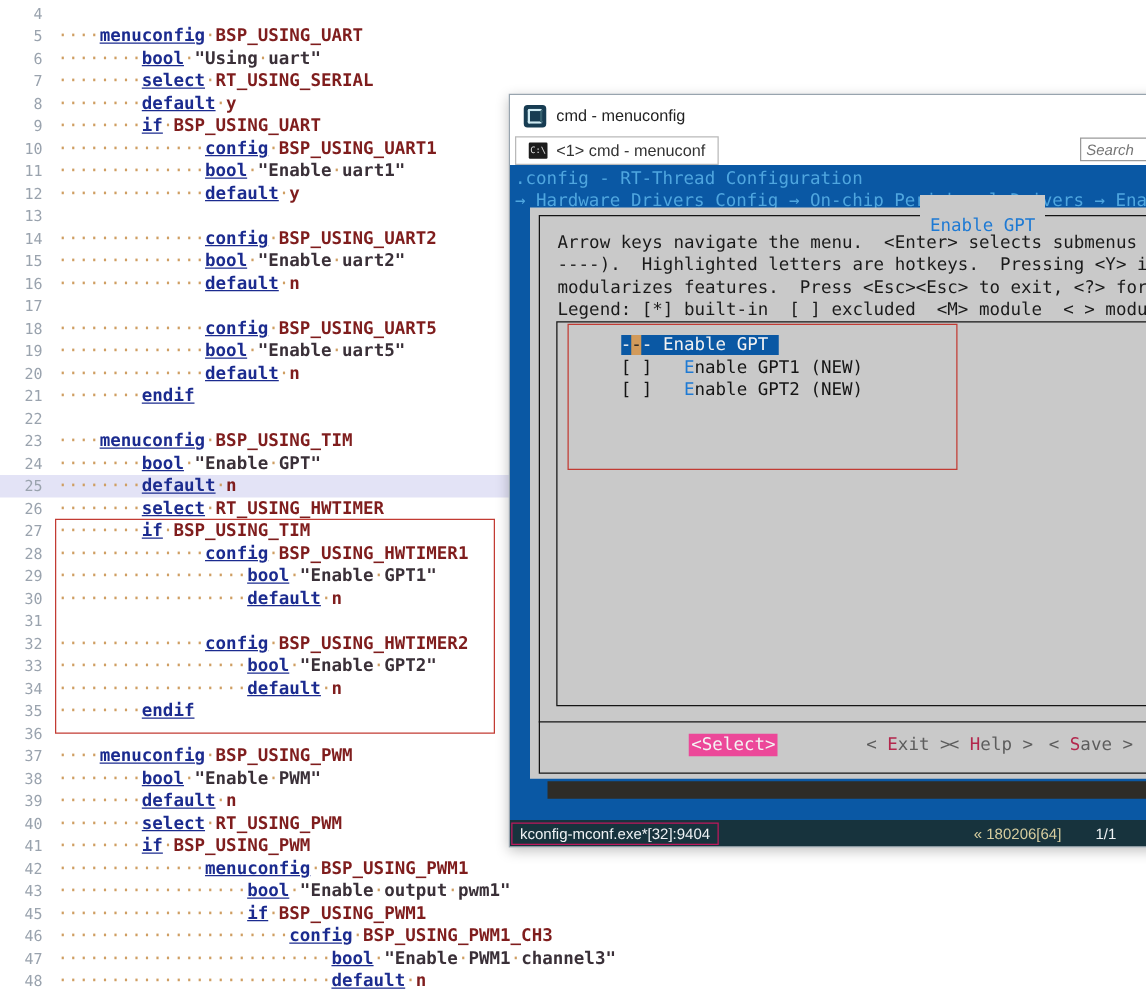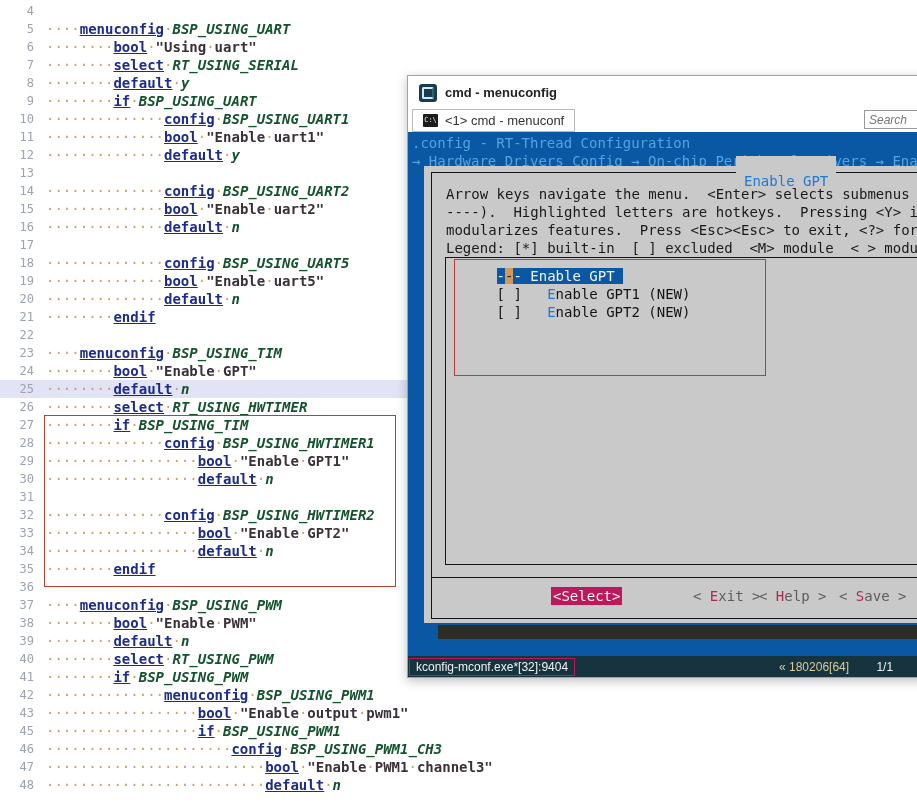--- a/index.html
+++ b/index.html
@@ -11,33 +11,33 @@
   .ed-lines{position:absolute;left:0;top:2px;width:917px;}
   .ed-row{height:18px;line-height:18px;white-space:pre;
           font-family:"DejaVu Sans Mono","Liberation Mono",monospace;
           font-size:14px;font-weight:bold;}
   .ed-row.cur{background:#e3e3f6;}
   .ln{display:inline-block;width:34px;text-align:right;margin-right:12px;
       font-family:"DejaVu Sans Mono",monospace;font-size:12px;font-weight:normal;
       color:#9aa3ae;vertical-align:top;}
   .ws{color:#cf9e62;font-weight:normal;}
   .kw{color:#1b2b8f;text-decoration:underline;}
-  .id{color:#14532d;font-style:italic;}
+  .id{color:#7f1d1d;}
   .str{color:#3a3038;}
   .ed-annot{position:absolute;left:44px;top:415px;width:350px;height:170px;
             border:1px solid #c23b33;z-index:3;}
 
   
   .window{position:absolute;left:407px;top:75px;width:620px;height:601px;z-index:10;
           background:#ffffff;border:1px solid #98a4ae;box-shadow:0 3px 10px rgba(0,0,0,.25);}
   .titlebar{height:33px;display:flex;align-items:center;padding-left:11px;background:#ffffff;}
   .app-icon{width:18px;height:18px;background:#173c52;border-radius:3px;margin-right:8px;
             display:flex;align-items:center;justify-content:center;}
   .app-icon .g{width:8px;height:8px;border:2px solid #cfeaf2;border-radius:2px;border-right-color:#35606f;}
-  .titletext{font-size:13px;color:#222;font-weight:bold;}
+  .titletext{font-size:13px;color:#222;}
   .tabbar{height:23px;position:relative;background:#ffffff;}
   .tab{position:absolute;left:4px;top:0;height:21px;display:flex;align-items:center;gap:7px;
        padding:0 10px;background:#ffffff;border:1px solid #b9b9b9;}
   .cmd-icon{width:15px;height:13px;background:#1c1c1c;color:#e8e8e8;border-radius:1px;
             font-family:"DejaVu Sans Mono",monospace;font-size:7px;line-height:13px;text-align:center;}
   .tablabel{font-size:13px;color:#333;white-space:nowrap;}
   .tabsearch{position:absolute;left:456px;top:1px;width:90px;height:17px;border:1px solid #9a9a9a;
              font-family:"Liberation Sans",sans-serif;font-style:italic;font-size:12px;color:#777;
              padding:0 4px;}
 
@@ -55,21 +55,21 @@
   .listbox{position:absolute;left:21px;top:91px;right:-10px;height:308px;border:1px solid #141414;
            padding-top:9px;box-sizing:border-box;}
   .titem{height:18px;white-space:pre;color:#141414;}
   .sel{background:#0a58a4;color:#f2f2f2;}
   .cursor{background:#d29a5a;color:#222;}
   .hot{color:#1e7ad4;}
   .separator{position:absolute;left:7px;right:0;top:411px;border-top:1px solid #141414;}
   .buttons{position:absolute;left:0;top:421px;width:100%;height:18px;}
   .tbtn{position:absolute;white-space:pre;color:#5d5d5d;padding:0 2px;}
   .tbtn .bhot{color:#b3274d;}
-  .bsel{background:#be185d;color:#f4f4f4;}
+  .bsel{background:#ec4899;color:#f4f4f4;}
   .btn-select{left:127px;}
   .btn-exit{left:223px;margin-left:44px;}
   .btn-help{left:333px;}
   .btn-save{left:413px;}
 
   .darkstrip{position:absolute;left:30px;right:0;top:493px;height:14px;background:#2e2c27;}
   .term-annot{position:absolute;left:46px;top:127px;width:310px;height:115px;
               border:1px solid #c23b33;z-index:4;}
 
   .statusbar{position:absolute;left:0;top:580px;width:620px;height:21px;background:#17333d;

